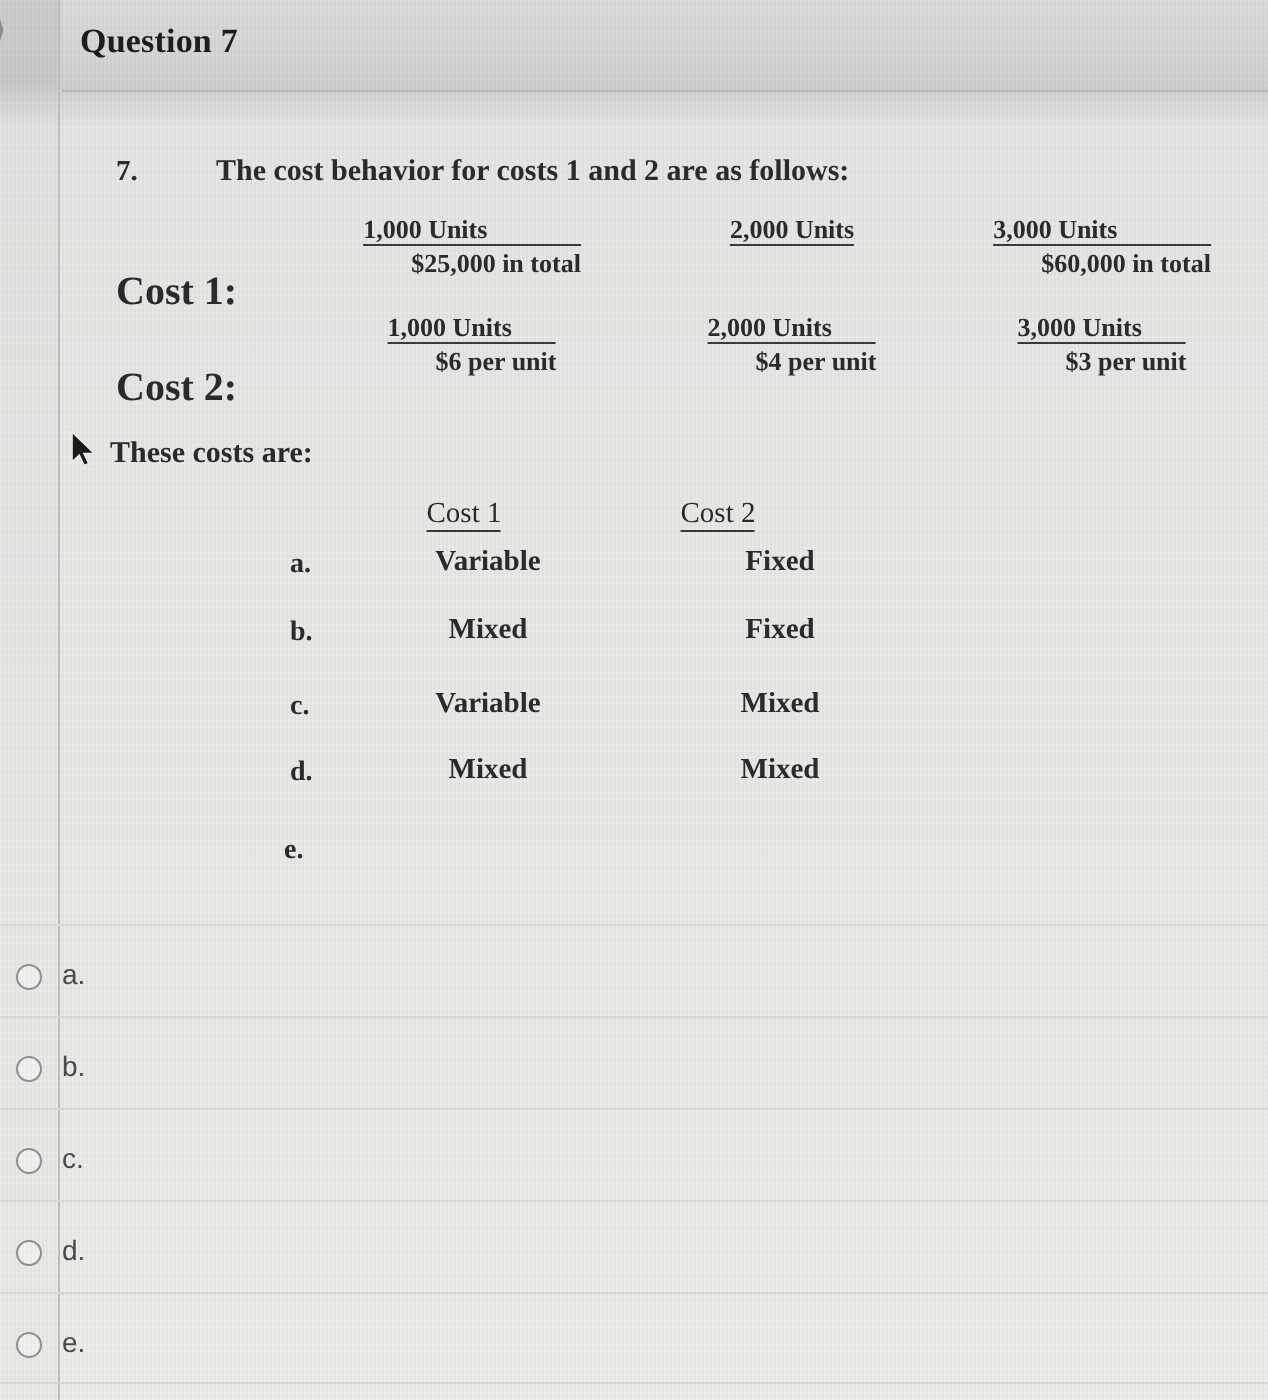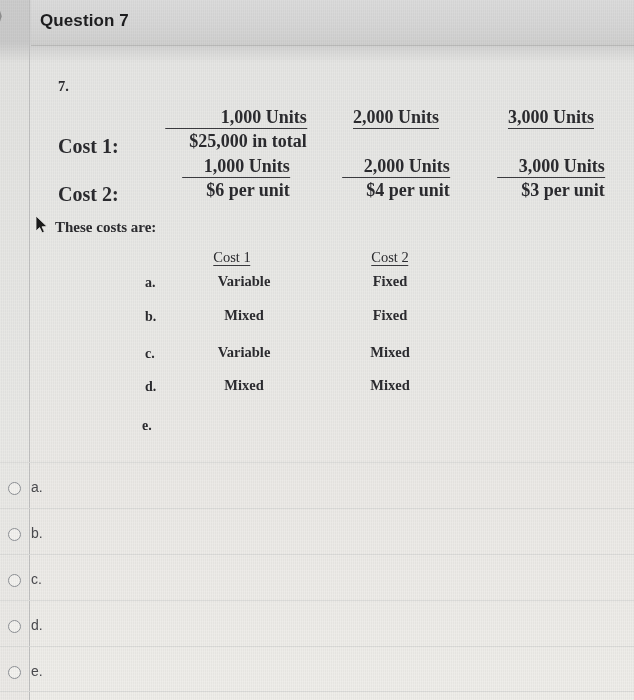--- a/index.html
+++ b/index.html
@@ -70,21 +70,21 @@
     box-sizing: border-box;
   }
   .qheader-title {
     position: absolute;
     left: 9px;
     top: 11px;
     font-size: 17px;
     font-weight: bold;
     color: #1d1d1f;
     letter-spacing: 0.1px;
-    font-family: Liberation Sans, sans-serif;
+    font-family: Liberation Serif, serif;
   }
 
   
   .qbody {
     position: absolute;
     left: 31px;
     top: 47px;
     width: 603px;
     height: 405px;
     font-family: "Liberation Serif", serif;
@@ -115,22 +115,22 @@
 
   
   .cost-block { position: absolute; left: 0; width: 603px; }
   .cost-label {
     position: absolute;
     font-size: 20px;
     font-weight: bold;
   }
   .cell {
     position: absolute;
-    text-align: right;
-    font-size: 18px;
+    text-align: left;
+    font-size: 13px;
     font-weight: bold;
     white-space: nowrap;
     transform: translateX(-50%);
   }
   .cell .units {
     display: block;
     border-bottom: 1.4px solid #3a3a3e;
     padding-bottom: 0px;
     line-height: 1.18;
   }
@@ -240,33 +240,35 @@
     <div class="chevron">⟩</div>
   </div>
 
   <div class="qheader">
     <div class="qheader-title">Question 7</div>
   </div>
 
   <div class="qbody">
 
     <div class="q-num serif">7.</div>
+    <div class="q-stem serif">The cost behavior for costs 1 and 2 are as follows:</div>
 
     <div class="cost-block">
       <div class="cost-label serif" style="left:27px; top:88px;">Cost 1:</div>
 
       <div class="cell serif" style="left:205px; top:60px;">
         <span class="units">1,000 Units</span>
         <span class="amount">$25,000 in total</span>
       </div>
       <div class="cell serif" style="left:365px; top:60px;">
         <span class="units">2,000 Units</span>
       </div>
       <div class="cell serif" style="left:520px; top:60px;">
         <span class="units">3,000 Units</span>
+        <span class="amount">$60,000 in total</span>
       </div>
     </div>
 
     <div class="cost-block">
       <div class="cost-label serif" style="left:27px; top:136px;">Cost 2:</div>
 
       <div class="cell serif" style="left:205px; top:109px;">
         <span class="units">1,000 Units</span>
         <span class="amount">$6 per unit</span>
       </div>
@@ -281,21 +283,21 @@
     </div>
 
     <svg class="cursor-arrow" viewBox="0 0 14 19">
       <path d="M1 1 L1 16 L4.6 12.6 L7.1 17.8 L9.4 16.8 L7 11.8 L12 11.6 Z" fill="#1b1b1b" stroke="#f0f0ee" stroke-width="0.8"></path>
     </svg>
     <div class="these-costs serif">These costs are:</div>
 
     <div class="opt-head serif" style="left:201px; top:202px;">
       <span>Cost 1</span>
     </div>
-    <div class="opt-head serif" style="left:359px; top:202px;">
+    <div class="opt-head serif" style="left:328px; top:202px;">
       <span>Cost 2</span>
     </div>
 
     <div class="opt-letter serif" style="left:114px; top:228px;">a.</div>
     <div class="opt-c1 serif" style="left:201px; top:226px;">Variable</div>
     <div class="opt-c2 serif" style="left:347px; top:226px;">Fixed</div>
 
     <div class="opt-letter serif" style="left:114px; top:262px;">b.</div>
     <div class="opt-c1 serif" style="left:201px; top:260px;">Mixed</div>
     <div class="opt-c2 serif" style="left:347px; top:260px;">Fixed</div>

